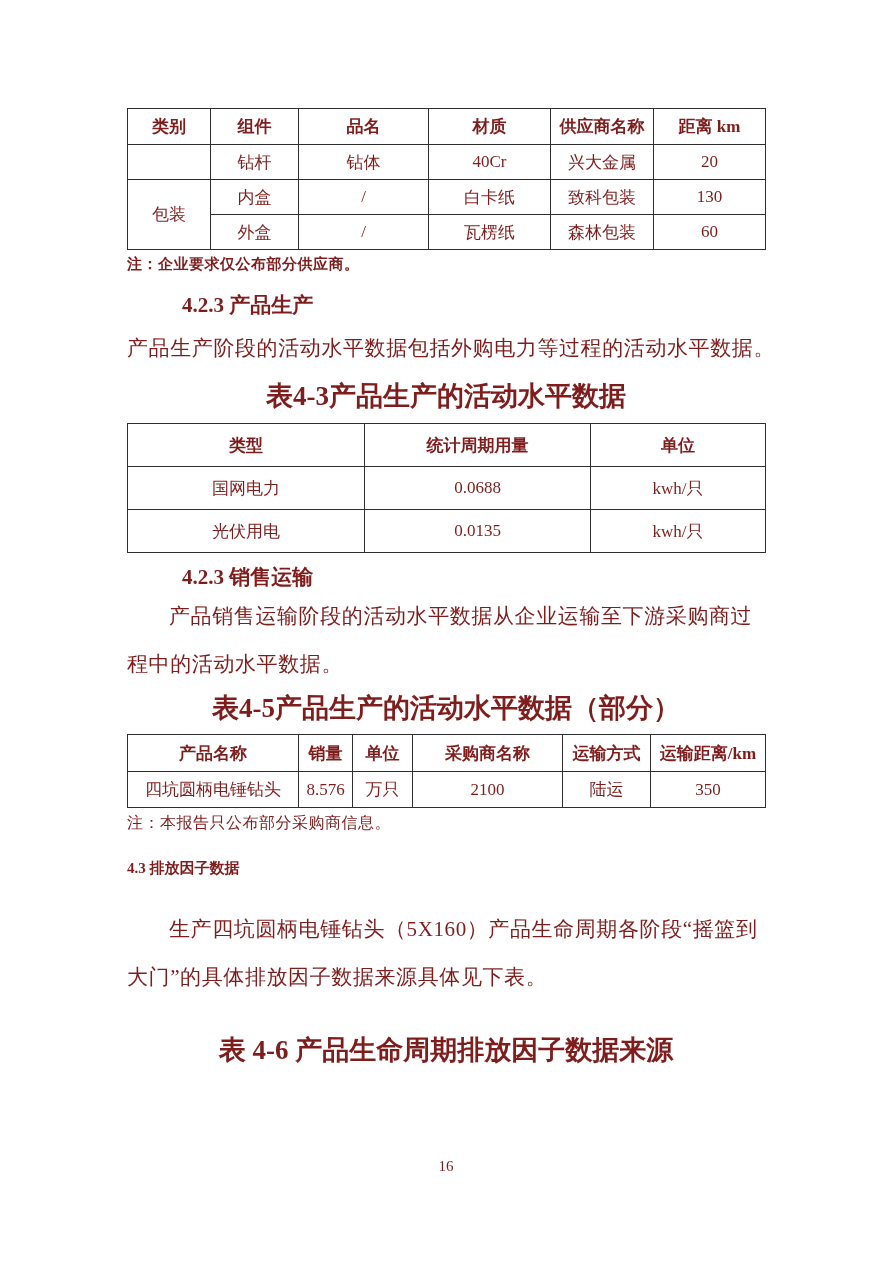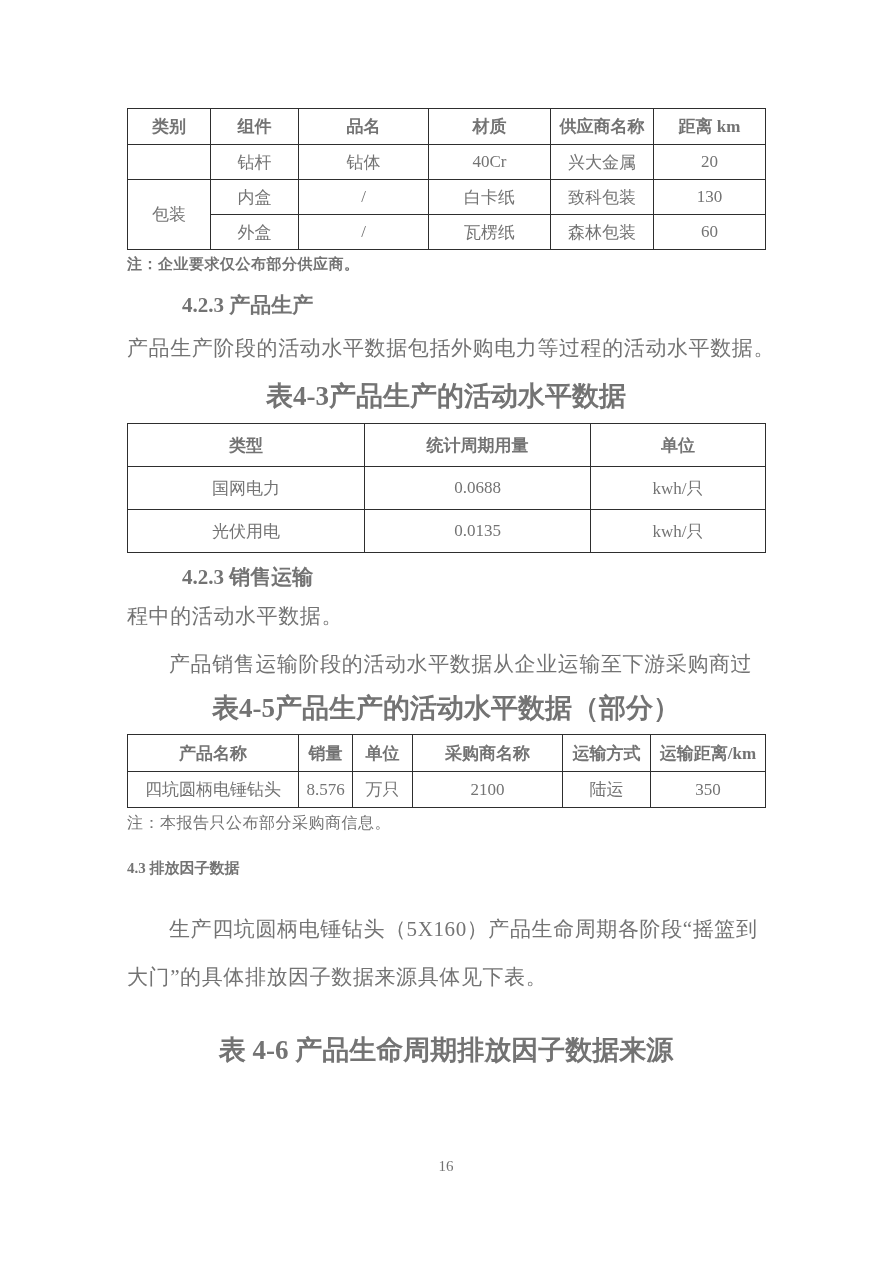--- a/index.html
+++ b/index.html
@@ -1,21 +1,21 @@
 <!DOCTYPE html>
 <html><head>
 <meta charset="utf-8">
 <style>
   * { margin:0; padding:0; box-sizing:border-box; }
   html,body { background:#ffffff; }
   .page {
     position:relative;
     width:892px; height:1262px;
     background:#ffffff;
-    color:#737373;
+    color:#7f1d1d;
     font-family:"Liberation Serif","DejaVu Serif",serif;
     overflow:hidden;
   }
   .content { position:absolute; left:127px; top:0; width:638px; }
 
   table { border-collapse:collapse; width:638px; table-layout:fixed; }
   th,td {
     border:1.5px solid #2e2e2e;
     text-align:center; vertical-align:middle;
     font-size:17px; padding:0 2px;
@@ -144,22 +144,22 @@
         <tr>
           <td>光伏用电</td>
           <td>0.0135</td>
           <td>kwh/只</td>
         </tr>
       </tbody>
     </table>
 
     <div class="h-sub h-sub2">4.2.3 销售运输</div>
     <div class="para para2">
+      <div class="line indent">产品销售运输阶段的活动水平数据从企业运输至下游采购商过</div>
       <div class="line">程中的活动水平数据。</div>
-      <div class="line indent">产品销售运输阶段的活动水平数据从企业运输至下游采购商过</div>
     </div>
 
     <div class="tbl-title title-45">表4-5产品生产的活动水平数据（部分）</div>
     <table class="tbl-sales">
       <colgroup>
         <col style="width:171px">
           <col style="width:54px">
           <col style="width:60px">
         <col style="width:150px">
           <col style="width:88px">

